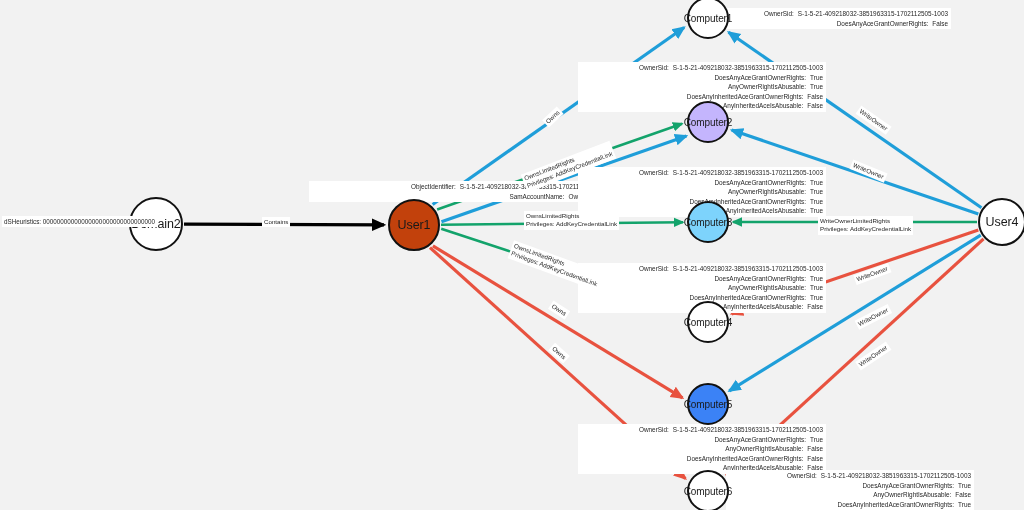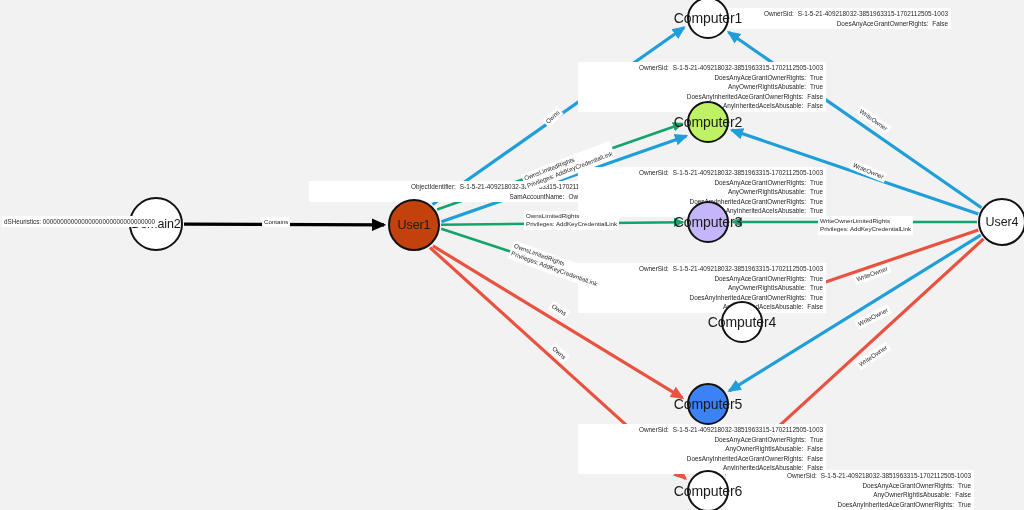--- a/index.html
+++ b/index.html
@@ -15,21 +15,21 @@
   .node{
     position:absolute;
     background:#ffffff;
     border:2.5px solid #111111;
     border-radius:50%;
     display:flex;align-items:center;justify-content:center;
     box-sizing:border-box;
     z-index:5;
   }
   .node span{
-    font-size:14px;
+    font-size:10px;
     color:#1a1a1a;
     white-space:nowrap;
     letter-spacing:-0.1px;
   }
   .node.big span{font-size:12.5px;}
   .propbox{
     position:absolute;
     background:#ffffff;
     z-index:4;
     padding:1px 3px;
@@ -113,27 +113,27 @@
       </div>
       <div class="node big" style="left: 388px; top: 199px; width: 52px; height: 52px; border-color: rgb(17, 17, 17); background: #c2410c;">
         <span>User1</span>
       </div>
       <div class="node big" style="left: 978px; top: 198px; width: 48px; height: 48px; border-color: rgb(17, 17, 17); background: rgb(255, 255, 255);">
         <span>User4</span>
       </div>
       <div class="node" style="left: 687px; top: -3px; width: 42px; height: 42px; border-color: rgb(17, 17, 17); background: rgb(255, 255, 255);">
         <span>Computer1</span>
       </div>
-      <div class="node" style="left: 687px; top: 101px; width: 42px; height: 42px; border-color: rgb(17, 17, 17); background: #bef264;">
+      <div class="node" style="left: 687px; top: 101px; width: 42px; height: 42px; border-color: rgb(17, 17, 17); background: #c4b5fd;">
         <span>Computer2</span>
       </div>
-      <div class="node" style="left: 687px; top: 201px; width: 42px; height: 42px; border-color: rgb(17, 17, 17); background: #c4b5fd;">
+      <div class="node" style="left: 687px; top: 201px; width: 42px; height: 42px; border-color: rgb(17, 17, 17); background: #7dd3fc;">
         <span>Computer3</span>
       </div>
-      <div class="node" style="left: 687px; top: 301px; width: 42px; height: 42px; border-color: rgb(17, 17, 17); background: rgb(255, 255, 255); margin-left: 34px;">
+      <div class="node" style="left: 687px; top: 301px; width: 42px; height: 42px; border-color: rgb(17, 17, 17); background: rgb(255, 255, 255);">
         <span>Computer4</span>
       </div>
       <div class="node" style="left: 687px; top: 383px; width: 42px; height: 42px; border-color: rgb(17, 17, 17); background: #3b82f6;">
         <span>Computer5</span>
       </div>
       <div class="node" style="left: 687px; top: 470px; width: 42px; height: 42px; border-color: rgb(17, 17, 17); background: rgb(255, 255, 255);">
         <span>Computer6</span>
       </div>
     </div>
   <div id="props-layer">

